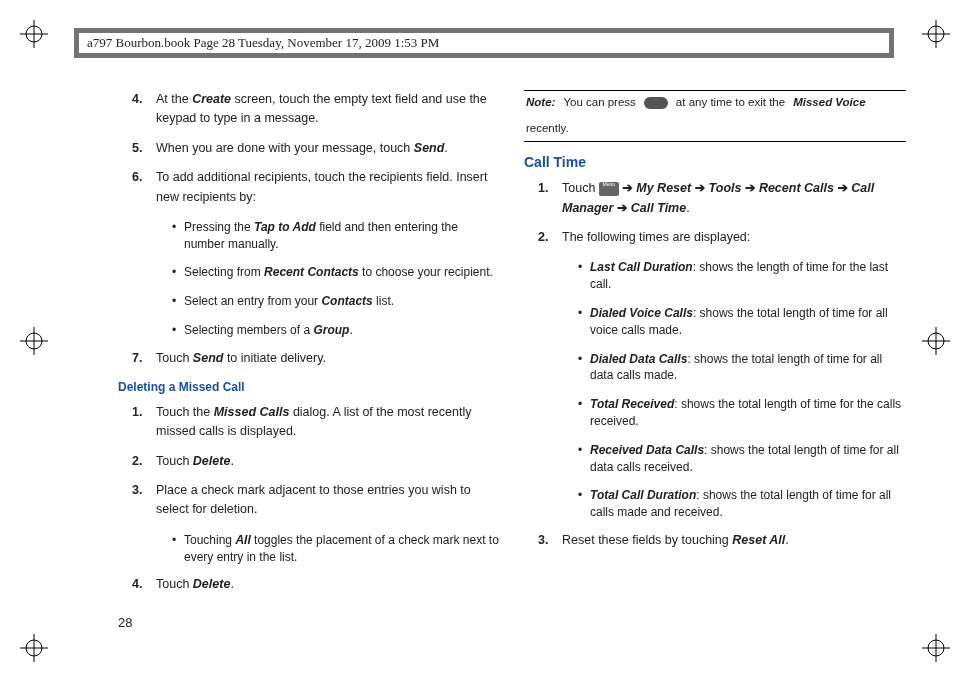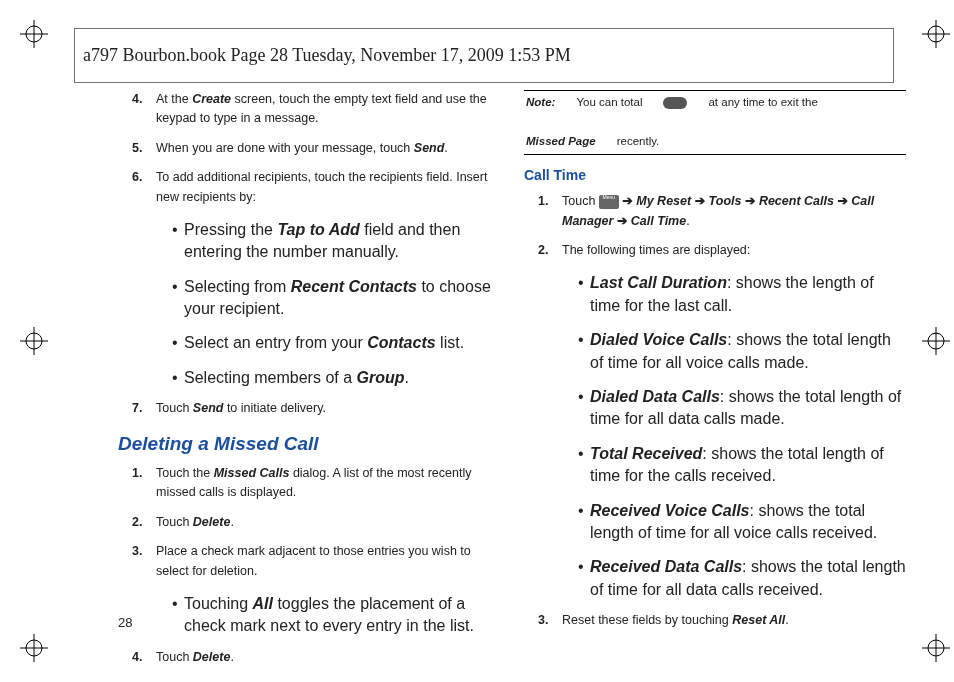--- a/index.html
+++ b/index.html
@@ -27,24 +27,24 @@
   .cm-bl { bottom: 18px; left: 18px; }
   .cm-br { bottom: 18px; right: 2px; }
   .cm-ml { top: 50%; left: 18px; transform: translateY(-50%);}
   .cm-mr { top: 50%; right: 2px; transform: translateY(-50%);}
 
   .header-bar {
     position: absolute;
     top: 28px;
     left: 74px;
     right: 60px;
-    border: 1px solid #737373;
-    padding: 16px 8px;
+    border: 5px solid #737373;
+    padding: 2px 8px;
     font-family: Georgia, 'Times New Roman', serif;
-    font-size: 18px;
+    font-size: 13px;
   }
 
   .content {
     position: absolute;
     top: 90px;
     left: 118px;
     right: 48px;
     bottom: 50px;
     display: flex;
     gap: 24px;
@@ -55,21 +55,21 @@
     width: 50%;
   }
   .note-box {
     border-top: 1px solid #000;
     border-bottom: 1px solid #000;
     padding: 3px 2px;
     font-size: 11.5px;
     margin-bottom: 10px;
     display:flex;
     align-items:center;
-    gap:21px;
+    gap:8px;
     flex-wrap:wrap;
   }
   .end-key {
     display:inline-block;
     width:24px;height:12px;
     border-radius:6px;
     background:#555;
     position:relative;
     vertical-align:middle;
   }
@@ -83,22 +83,21 @@
   }
   .menu-key::after{
     content:"Menu";
     position:absolute;
     top:-1px;left:0;right:0;
     font-size:5px;color:#fff;text-align:center;
   }
   .section-title {
     color: #1b4f9e;
     font-weight: bold;
-    font-style: italic;
-    font-size: 19px;
+    font-size: 12px;
     margin: 10px 0 6px 0;
   }
   .section-title.upright { font-style: normal; font-size:14px; }
   ol.num {
     list-style: none;
     padding: 0;
     margin: 0 0 0 20px;
   }
   ol.num > li {
     position: relative;
@@ -113,21 +112,21 @@
   }
   ul.bul {
     list-style: none;
     padding: 0;
     margin: 4px 0 0 16px;
   }
   ul.bul > li {
     position: relative;
     padding-left: 12px;
     margin-bottom: 5px;
-    font-size:16px;
+    font-size:12px;
     line-height:1.4;
     margin-top:12px;
   }
   ul.bul > li::before {
     content: "•";
     position: absolute;
     left: 0;
     top: 0;
   }
   b { font-weight: bold; font-style: italic; }
@@ -206,35 +205,35 @@
         <li><span class="n">2.</span>Touch <b>Delete</b>.</li>
         <li><span class="n">3.</span>Place a check mark adjacent to those entries you wish to select for deletion.<ul class="bul">
             <li>Touching <b>All</b> toggles the placement of a check mark next to every entry in the list.</li>
           </ul></li>
         <li><span class="n">4.</span>Touch <b>Delete</b>.</li>
       </ol>
   </div>
   <div class="col">
     <div class="note-box">
       <b>Note:</b>
-      <span> You can total </span>
+      <span> You can press </span>
       <span class="end-key"></span>
       <span> at any time to exit the </span>
-      <b>Missed Page</b>
+      <b>Missed Voice</b>
       <span> recently.</span>
     </div>
     <div class="section-title upright">Call Time</div>
     <ol class="num" id="right-list">
         <li><span class="n">1.</span>Touch <span class="menu-key"></span><span class="arrow"> ➔ </span><b>My Reset</b><span class="arrow"> ➔ </span><b>Tools</b><span class="arrow"> ➔ </span><b>Recent Calls</b><span class="arrow"> ➔ </span><b>Call Manager</b><span class="arrow"> ➔ </span><b>Call Time</b>.</li>
         <li><span class="n">2.</span>The following times are displayed:<ul class="bul">
             <li><b>Last Call Duration</b>: shows the length of time for the last call.</li>
             <li><b>Dialed Voice Calls</b>: shows the total length of time for all voice calls made.</li>
             <li><b>Dialed Data Calls</b>: shows the total length of time for all data calls made.</li>
             <li><b>Total Received</b>: shows the total length of time for the calls received.</li>
-            <li><b>Received Voice Calls</b>: shows the total length of time for all voice calls received.</li>
             <li><b>Received Data Calls</b>: shows the total length of time for all data calls received.</li>
+            <li><b>Total Call Duration</b>: shows the total length of time for all calls made and received.</li>
           </ul></li>
         <li><span class="n">3.</span>Reset these fields by touching <b>Reset All</b>.</li>
       </ol>
   </div>
 </div>
 
 <div class="page-num">28</div>
 
 </body></html>

